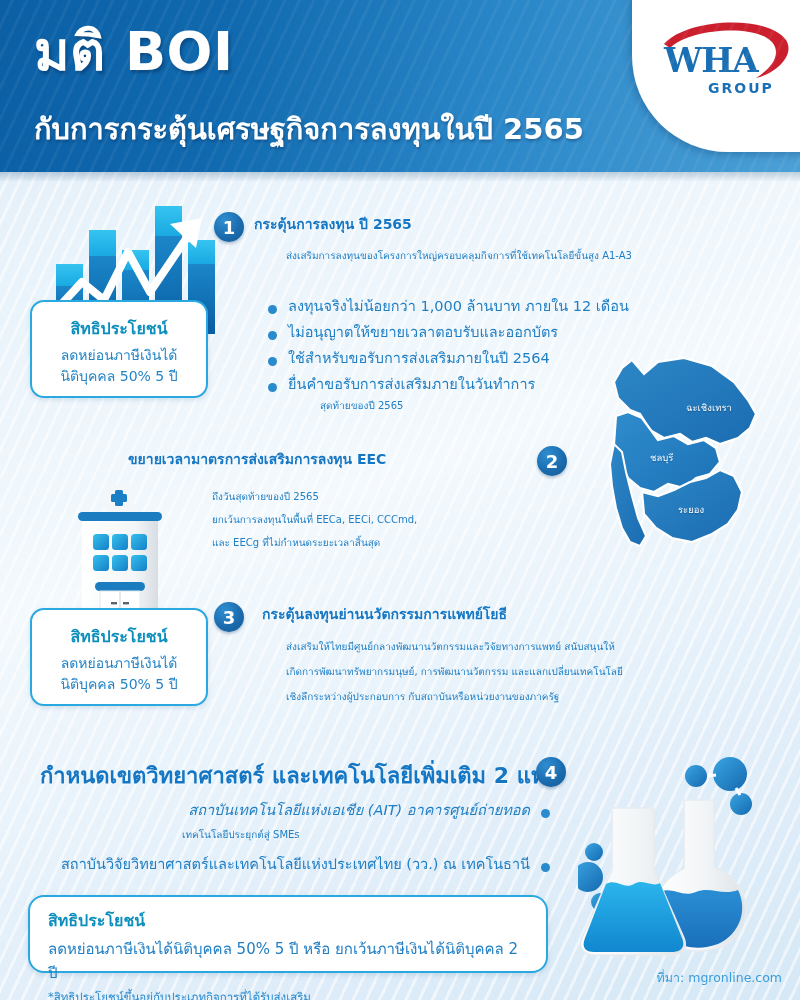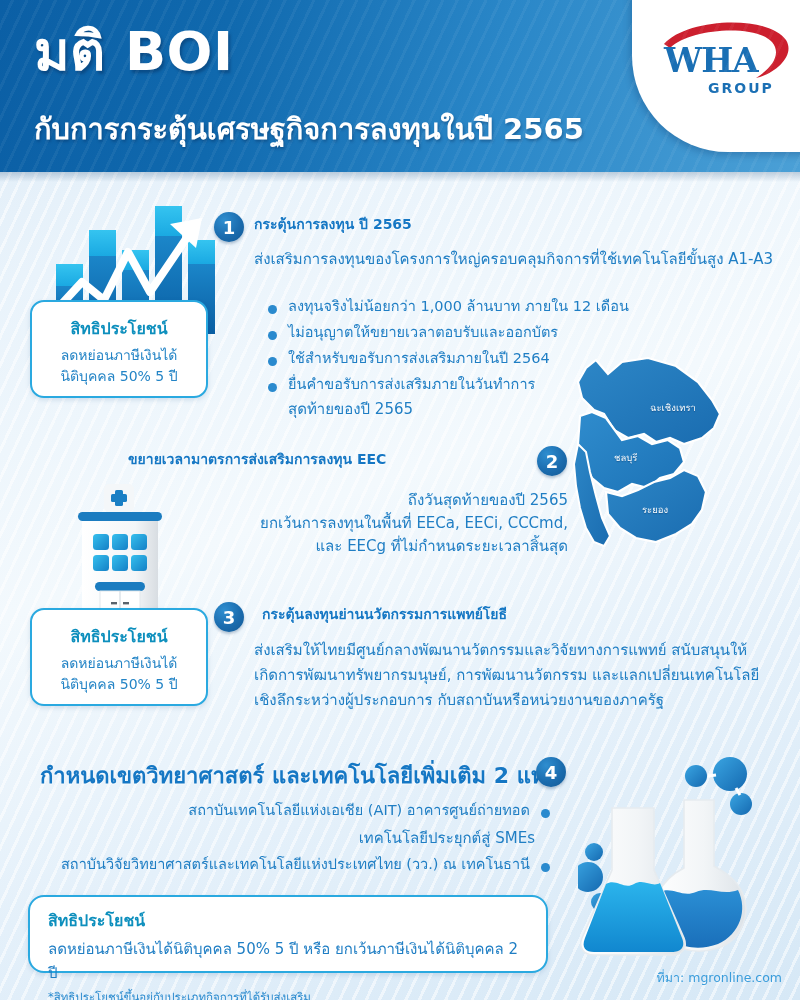--- a/index.html
+++ b/index.html
@@ -110,26 +110,27 @@
   .sec-head {
     position: absolute;
     font-size: 14px;
     font-weight: bold;
     color: #1577c4;
     white-space: nowrap;
     text-shadow: 0 1px 1px rgba(255,255,255,0.8);
   }
   .sec-sub {
     position: absolute;
-    font-size: 15px;
+    font-size: 10px;
     color: #1f7ec4;
     line-height: 1.55;
     white-space: nowrap;
-  }
-  .sec-sub.right { text-align: right; }
+    margin-left: 32px;
+  }
+  .sec-sub.right { }
 
   .num-badge {
     position: absolute;
     width: 30px; height: 30px;
     border-radius: 50%;
     background: radial-gradient(circle at 34% 28%, #2f8ed0 0%, #1b6cae 55%, #145995 100%);
     color: #ffffff;
     font-size: 18px;
     font-weight: bold;
     display: flex;
@@ -194,21 +195,21 @@
   .bw-main  { font-size: 15px; color: #1f7ec4; margin-top: 4px; }
   .bw-note  { font-size: 11.5px; color: #2a8ace; margin-top: 3px; }
 
   
   .chart-icon { position: absolute; left: 52px; top: 196px; width: 176px; height: 140px; }
 
   
   .hospital { position: absolute; left: 62px; top: 482px; width: 120px; height: 140px; }
 
   
-  .map-wrap { position: absolute; left: 552px; top: 352px; width: 200px; height: 236px; }
+  .map-wrap { position: absolute; left: 588px; top: 352px; width: 200px; height: 236px; }
   .map-label {
     position: absolute;
     font-size: 9.5px;
     color: #ffffff;
     white-space: nowrap;
     text-shadow: 0 1px 1px rgba(0,50,100,0.45);
   }
 
   
   .flasks { position: absolute; left: 578px; top: 752px; width: 222px; height: 210px; }
@@ -387,21 +388,21 @@
 
   <div class="num-badge" style="left:214px; top:602px;">3</div>
   <div class="sec-head" style="left:254px; top:603px;margin-left:8px;">กระตุ้นลงทุนย่านนวัตกรรมการแพทย์โยธี</div>
   <div class="sec-sub" style="left:254px; top:639px;">ส่งเสริมให้ไทยมีศูนย์กลางพัฒนานวัตกรรมและวิจัยทางการแพทย์ สนับสนุนให้</div>
   <div class="sec-sub" style="left:254px; top:689px;">เชิงลึกระหว่างผู้ประกอบการ กับสถาบันหรือหน่วยงานของภาครัฐ</div>
   <div class="sec-sub" style="left:254px; top:664px;">เกิดการพัฒนาทรัพยากรมนุษย์, การพัฒนานวัตกรรม และแลกเปลี่ยนเทคโนโลยี</div>
 
   <div class="sec-head" style="left:40px; top:758px; font-size:22px;">กำหนดเขตวิทยาศาสตร์ และเทคโนโลยีเพิ่มเติม 2 แห่ง</div>
   <div class="num-badge" style="left:536px; top:757px;">4</div>
 
-  <div class="bullet-row rtl" style="left:150px; top:800px; width:400px; justify-content:flex-start;">
+  <div class="bullet-row rtl" style="left:150px; top:800px; width:400px; justify-content:flex-start;font-style:italic;">
     <span class="dot"></span>
     <span>สถาบันเทคโนโลยีแห่งเอเชีย (AIT) อาคารศูนย์ถ่ายทอด</span>
   </div>
   <div class="sec-sub right" style="left:150px; top:827px; width:385px;">เทคโนโลยีประยุกต์สู่ SMEs</div>
   <div class="bullet-row rtl" style="left:40px; top:854px; width:510px; justify-content:flex-start;">
     <span class="dot"></span>
     <span>สถาบันวิจัยวิทยาศาสตร์และเทคโนโลยีแห่งประเทศไทย (วว.) ณ เทคโนธานี</span>
   </div>
 
   <div class="benefit-wide" style="left:28px; top:895px; width:520px; height:78px;">

